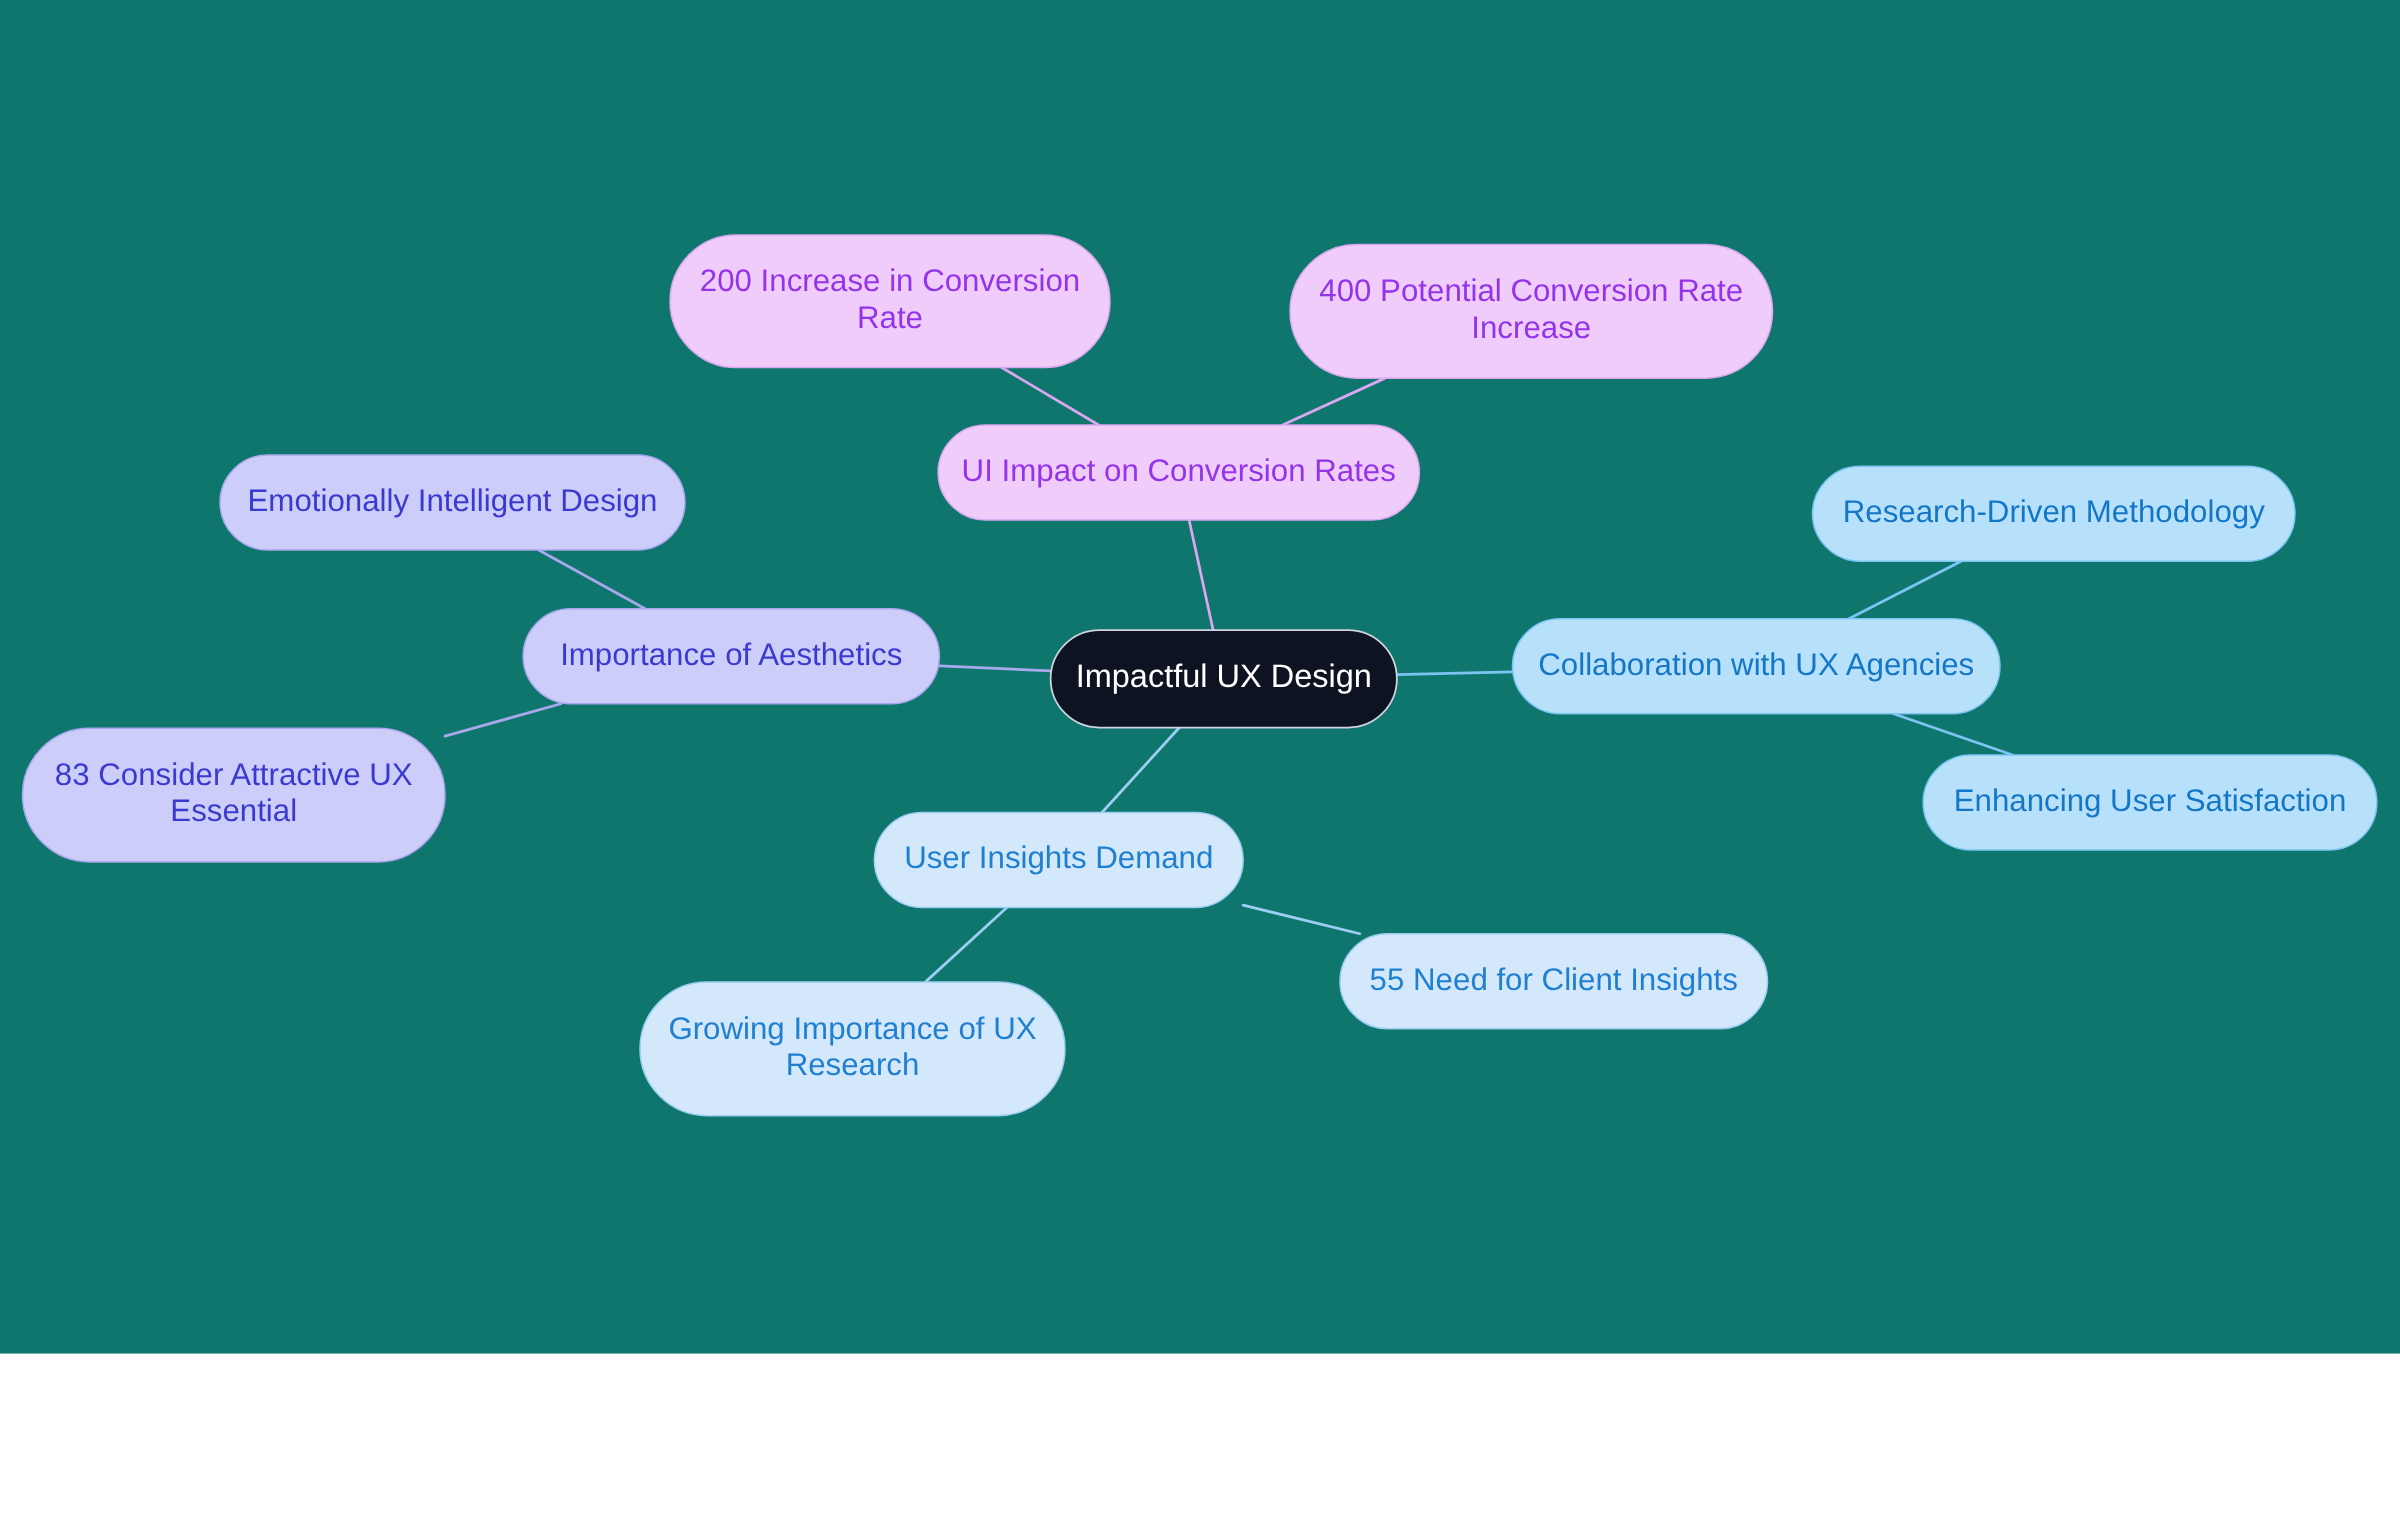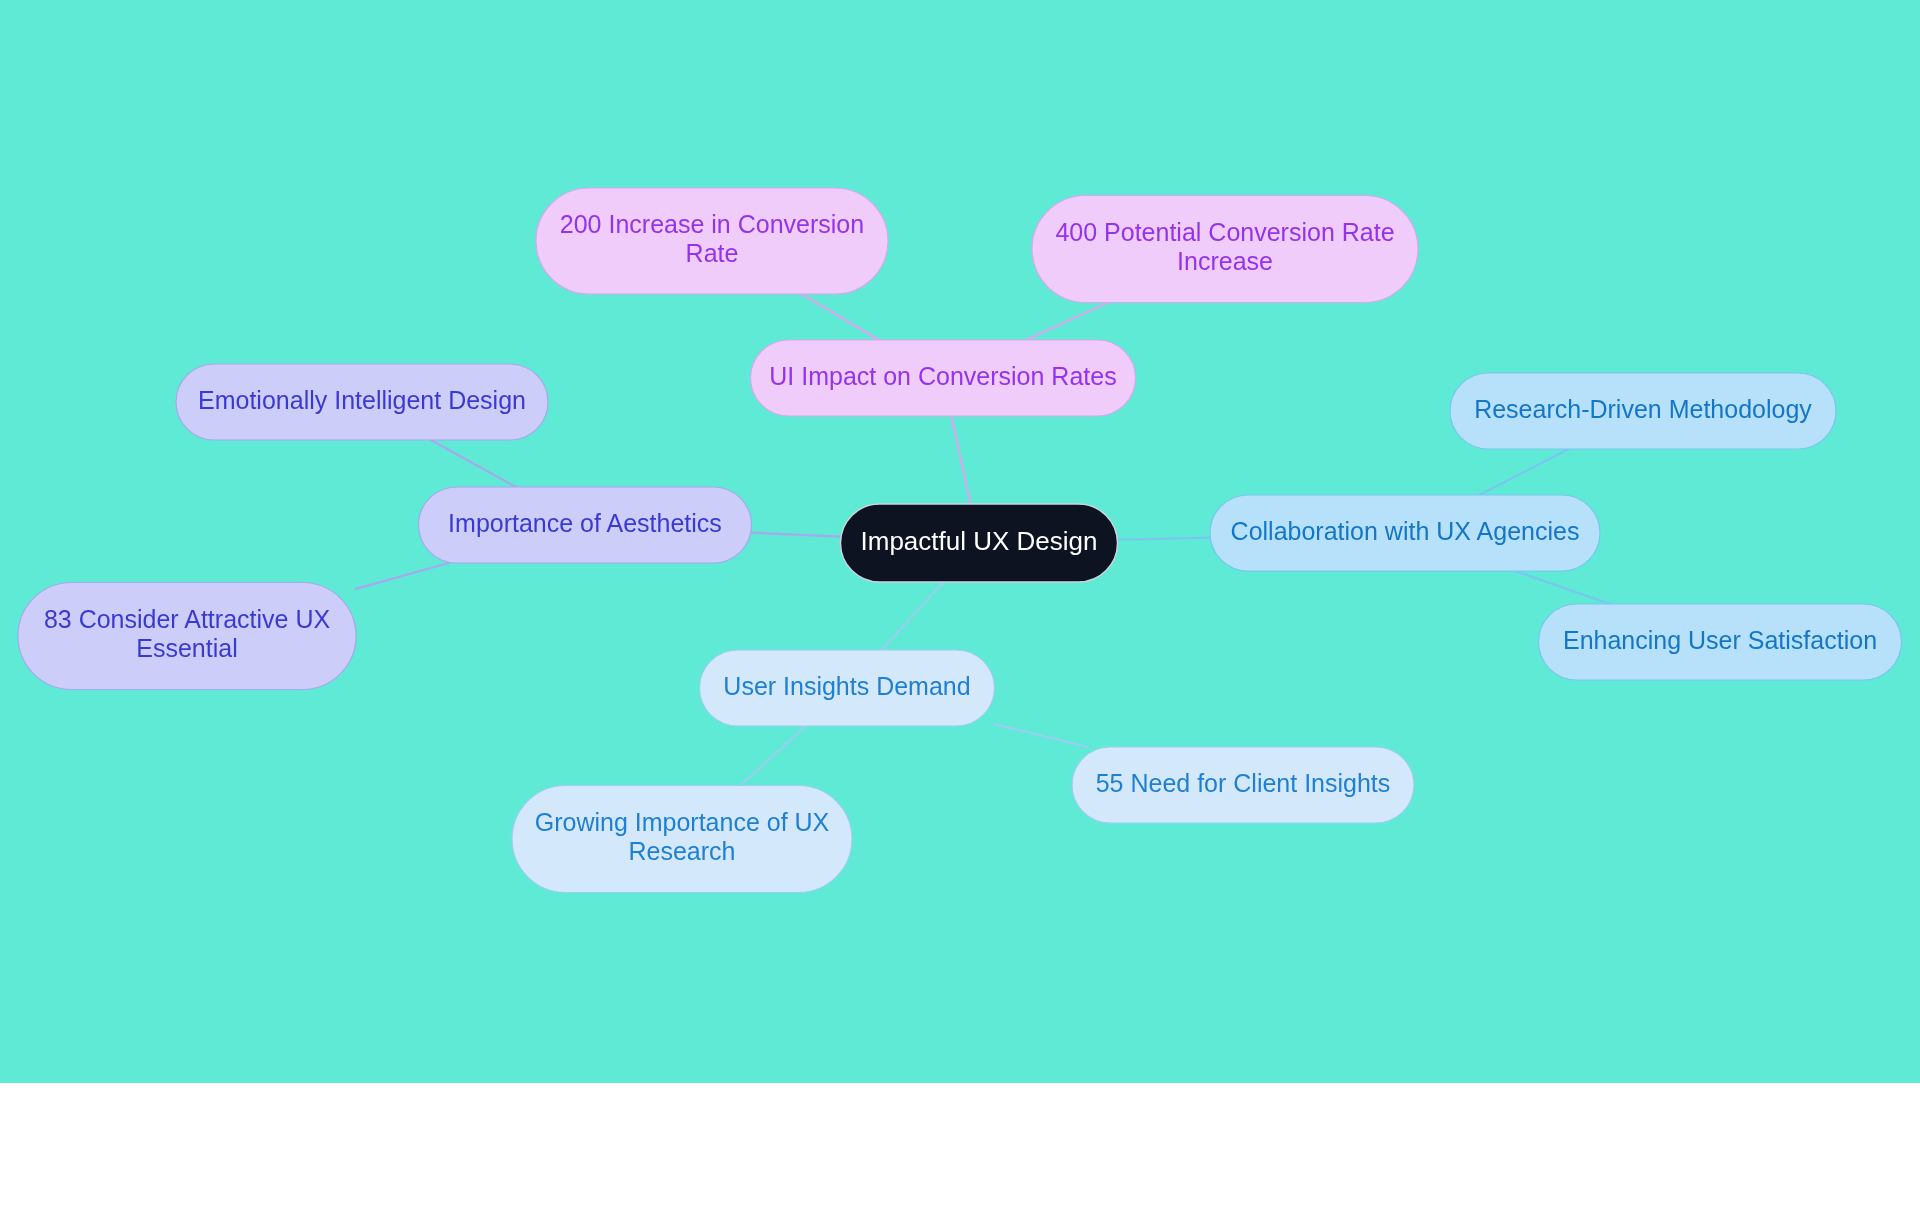--- a/index.html
+++ b/index.html
@@ -18,21 +18,21 @@
     width: 1920px;
     height: 1215px;
     background: #ffffff;
   }
   #canvas {
     position: absolute;
     left: 0;
     top: 0;
     width: 1920px;
     height: 1083px;
-    background: #5eead4;
+    background: #0f766e;
     overflow: hidden;
   }
   #mindmap-svg {
     position: absolute;
     left: 0;
     top: 0;
     display: block;
   }
   .node-label {
     font-family: "Liberation Sans", sans-serif;

